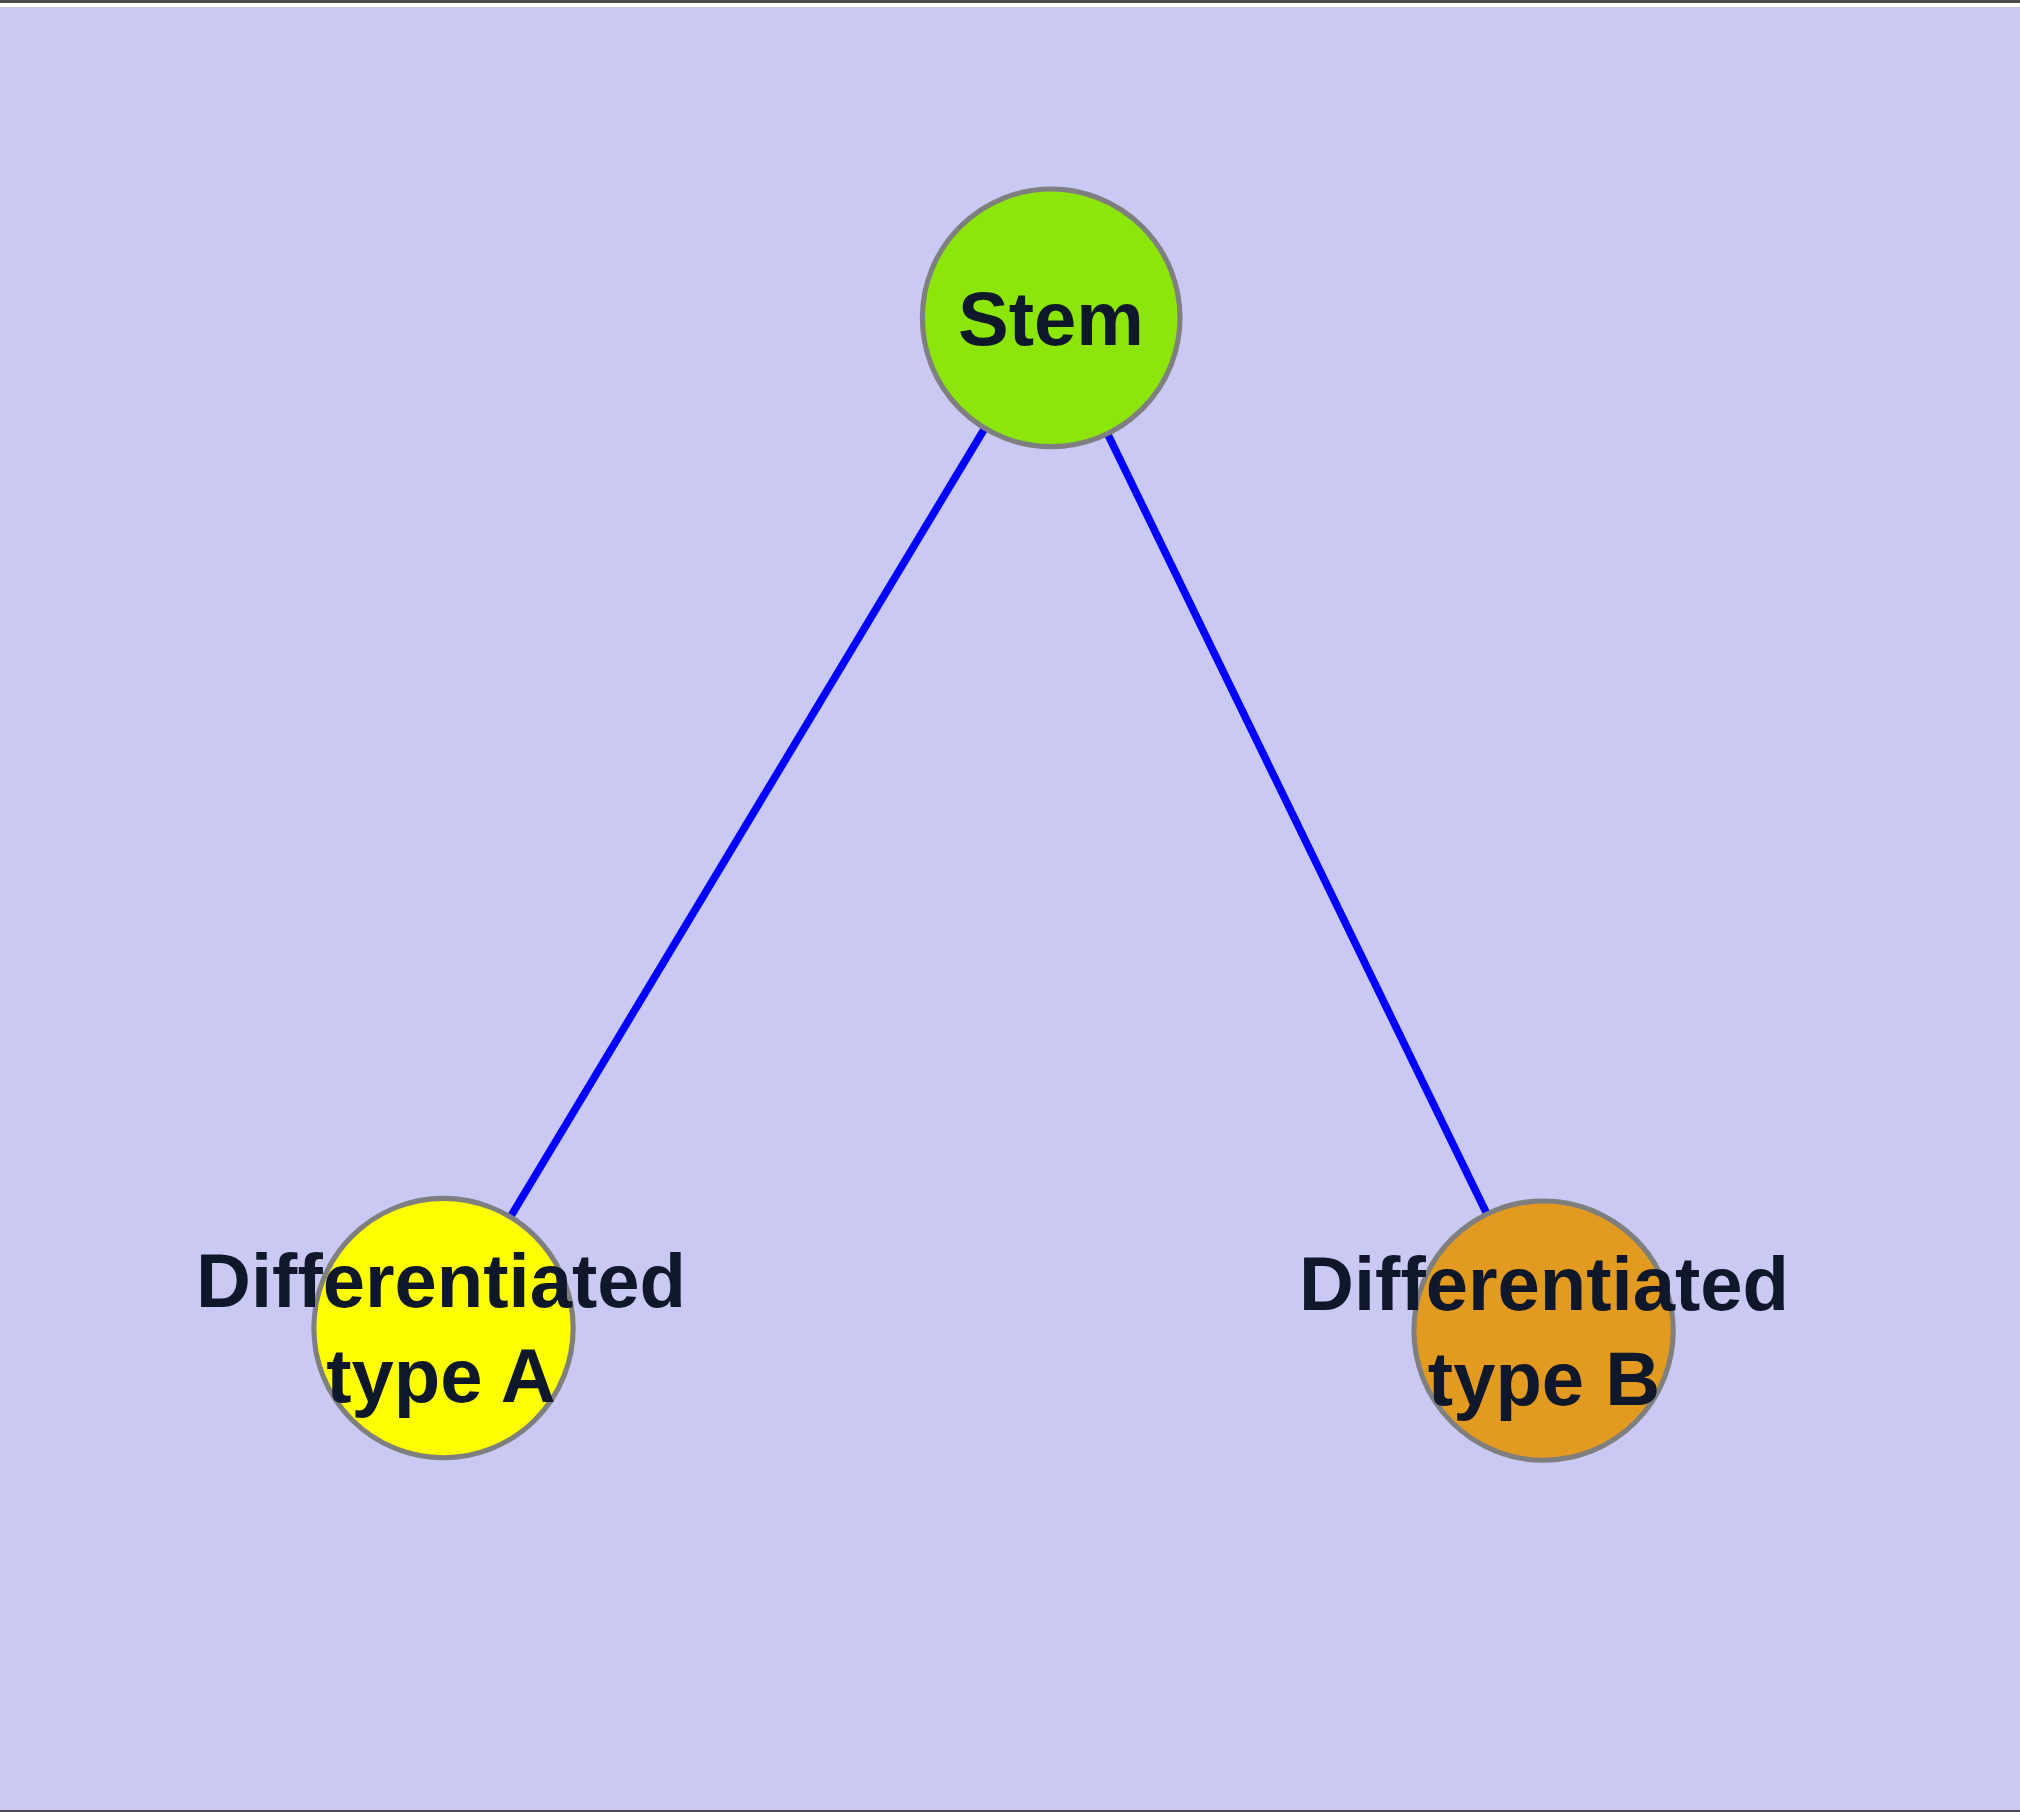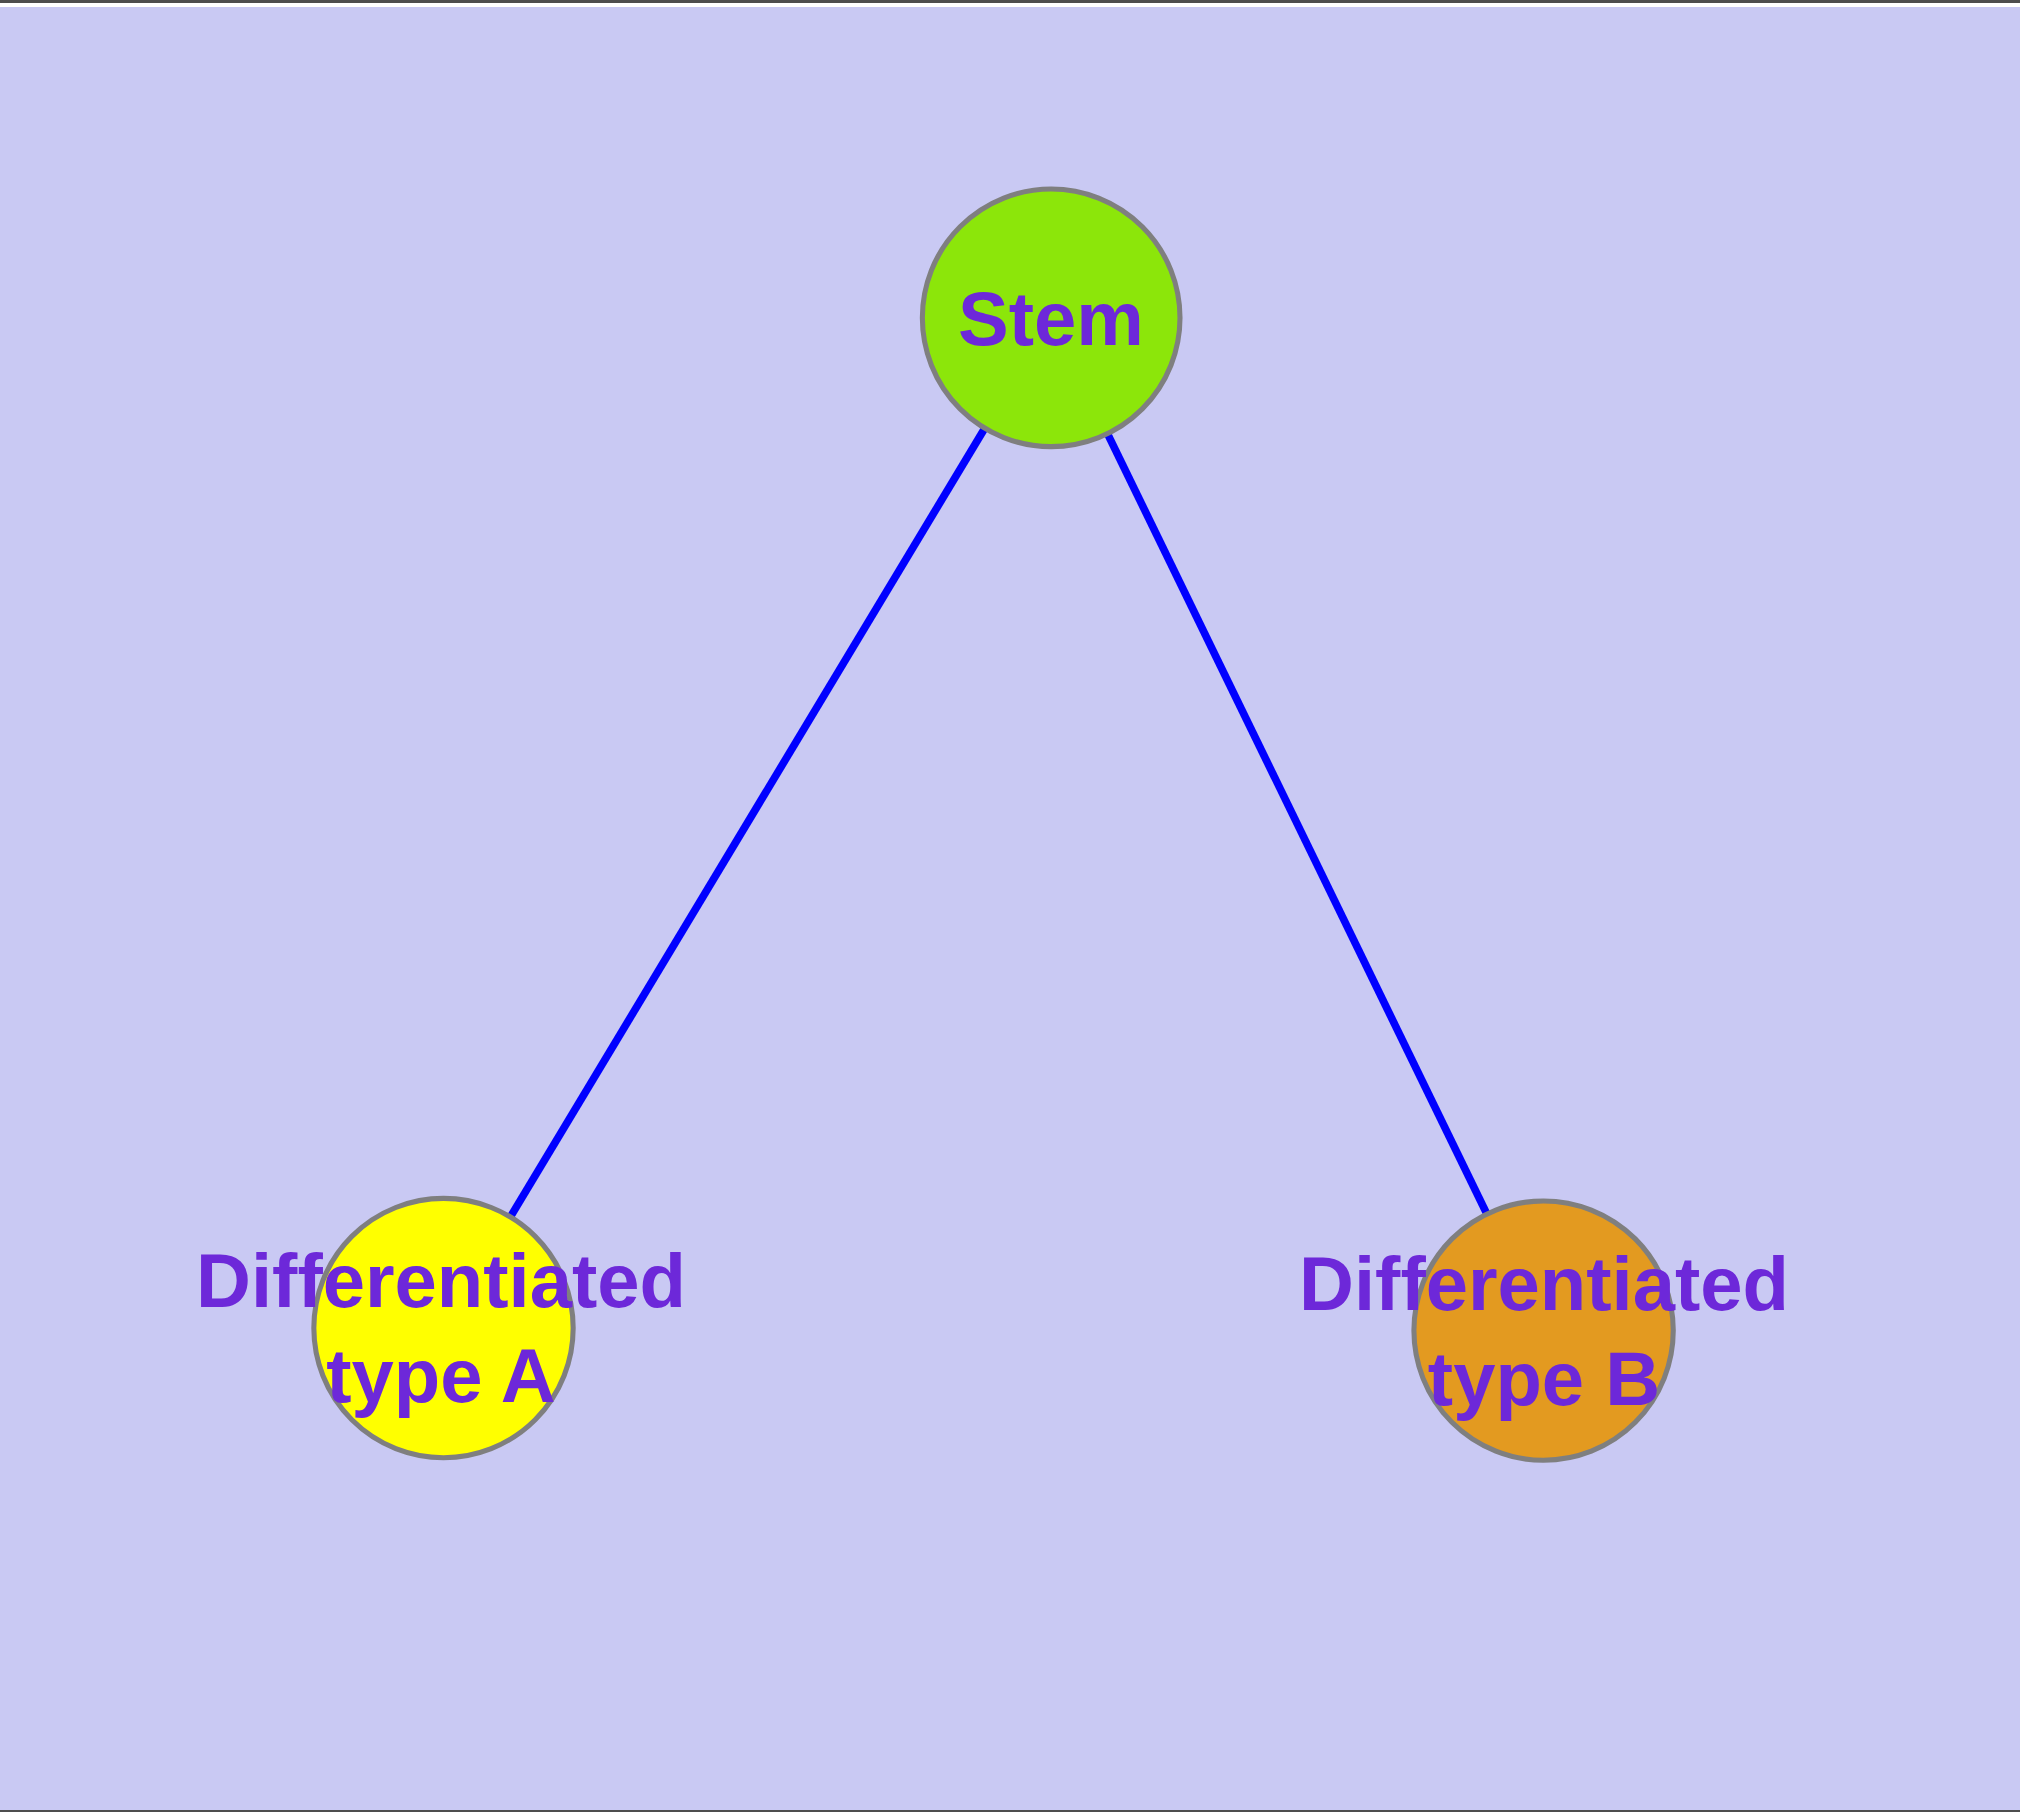--- a/index.html
+++ b/index.html
@@ -45,21 +45,21 @@
     fill: none;
     stroke-width: 9px;
   }
   .node-circle {
     stroke: #7f7f7f;
     stroke-width: 6px;
   }
   .node-label {
     position: absolute;
     transform: translate(-50%, -50%);
-    color: #6d28d9;
+    color: #0f172a;
     font-weight: bold;
     font-size: 76px;
     line-height: 1.25;
     text-align: center;
     white-space: pre-line;
     letter-spacing: 0px;
   }
   .label-stem   { left: 1051px; top: 318px; }
   .label-type-a { left: 441px;  top: 1328px; }
   .label-type-b { left: 1544px; top: 1331px; }

